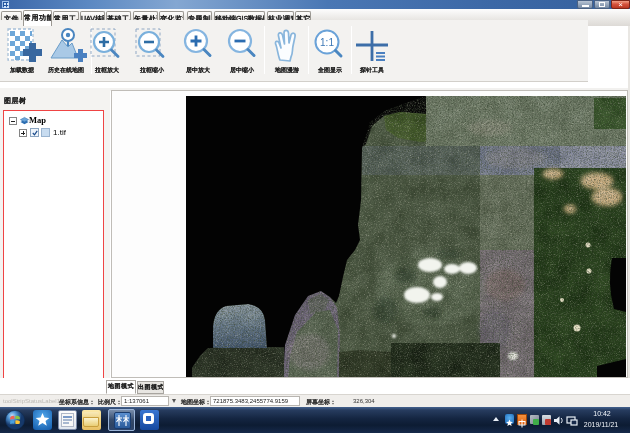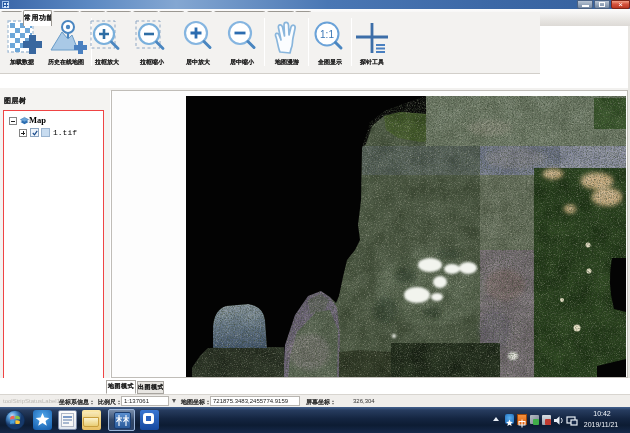--- a/index.html
+++ b/index.html
@@ -6,21 +6,21 @@
 body{position:relative;background:#fff}
 .abs{position:absolute}
 .cjk{-webkit-text-stroke:0.45px #222;color:#222;letter-spacing:0.5px}
 
 #titlebar{left:0;top:0;width:630px;height:9px;background:linear-gradient(90deg,#3a66a8 0%,#5b88c2 14%,#84a7d2 28%,#4a77b4 52%,#3c68a6 78%,#35619e 100%)}
 
 #tabrow{left:0;top:9px;width:630px;height:17px;background:linear-gradient(#fdfdfd,#e9e7e4 60%,#dddad6)}
 .tab{position:absolute;top:2px;height:15px;white-space:nowrap;overflow:hidden;background:linear-gradient(#fcfbfa,#e4e1dd);border:1px solid #9b9892;border-bottom:none;border-radius:2px 2px 0 0;font-size:7px;line-height:14px;text-align:center;color:#222}
 .tab.active{background:#fff;top:1px;height:16px;z-index:2}
 
-#toolbar{left:0;top:12px;width:540px;height:62px;background:#f3f2f0;border-bottom:1px solid #d2cfca}
+#toolbar{left:0;top:20px;width:588px;height:62px;background:#f3f2f0;border-bottom:1px solid #d2cfca}
 .tool{position:absolute;top:4px;width:44px;height:54px;text-align:center}
 .tool .lbl{position:absolute;left:-8px;right:-8px;top:42px;font-size:6px;-webkit-text-stroke:0.4px #222;color:#222;white-space:nowrap;text-align:center}
 .sep{position:absolute;top:6px;width:1px;height:48px;background:#dcd9d4;border-right:1px solid #fff}
 
 #leftpanel{left:0;top:88px;width:110px;height:305px;background:#f4f3f1}
 #treebox{left:3px;top:110px;width:101px;height:274px;background:#fff;border:1px solid #ef4444;position:absolute}
 #mapbox{left:111px;top:90px;width:517px;height:288px;background:#fff;border:1px solid #c0bdb8}
 
 #btabrow{left:0;top:378px;width:630px;height:16px;background:#fff}
 .btab{position:absolute;top:3px;height:13px;white-space:nowrap;overflow:hidden;background:#e8e6e2;border:1px solid #a8a5a0;font-size:6px;line-height:11px;text-align:center}
@@ -173,21 +173,21 @@
  <div class="abs" style="left:15px;top:18px;width:8px;height:8px;border:1px solid #848484;background:#fff">
       <div class="abs" style="left:1px;top:2.5px;width:4px;height:1px;background:#222"></div>
       <div class="abs" style="left:2.5px;top:1px;width:1px;height:4px;background:#222"></div>
     </div>
  <div class="abs" style="left:26px;top:17px;width:9px;height:9px;border:1px solid #8aa4c0;background:#eef4fb;overflow:hidden">
       <svg class="abs" style="left:0.5px;top:0.5px" width="6" height="6" viewBox="0 0 6 6">
         <path d="M0.8 3 L2.5 4.8 L5.2 0.8" stroke="#1a4a8a" stroke-width="1.2" fill="none"></path>
       </svg>
     </div>
  <div class="abs" style="left:37px;top:17px;width:9px;height:9px;background:#c8dcf0;border:1px solid #9ab4d0"></div>
- <div class="abs" style="left:49px;top:17px;font-size:8px;color:#000;font-family:Liberation Mono, monospace">1.tif</div>
+ <div class="abs" style="left:49px;top:17px;font-size:8px;color:#000;font-family:Liberation Sans, sans-serif">1.tif</div>
 </div>
 <div class="abs" id="mapbox"></div>
 <svg class="abs" id="mapsvg" style="left:112px;top:91px" width="515" height="286" viewBox="112 91 515 286">
 <defs>
  <filter id="grain" x="-5%" y="-5%" width="110%" height="110%">
   <feTurbulence type="fractalNoise" baseFrequency="0.5" numOctaves="2" seed="7" stitchTiles="stitch"></feTurbulence>
   <feColorMatrix type="saturate" values="0"></feColorMatrix>
   <feComponentTransfer>
           <feFuncR type="linear" slope="0.66" intercept="0.0"></feFuncR>
           <feFuncG type="linear" slope="0.66" intercept="0.0"></feFuncG>

